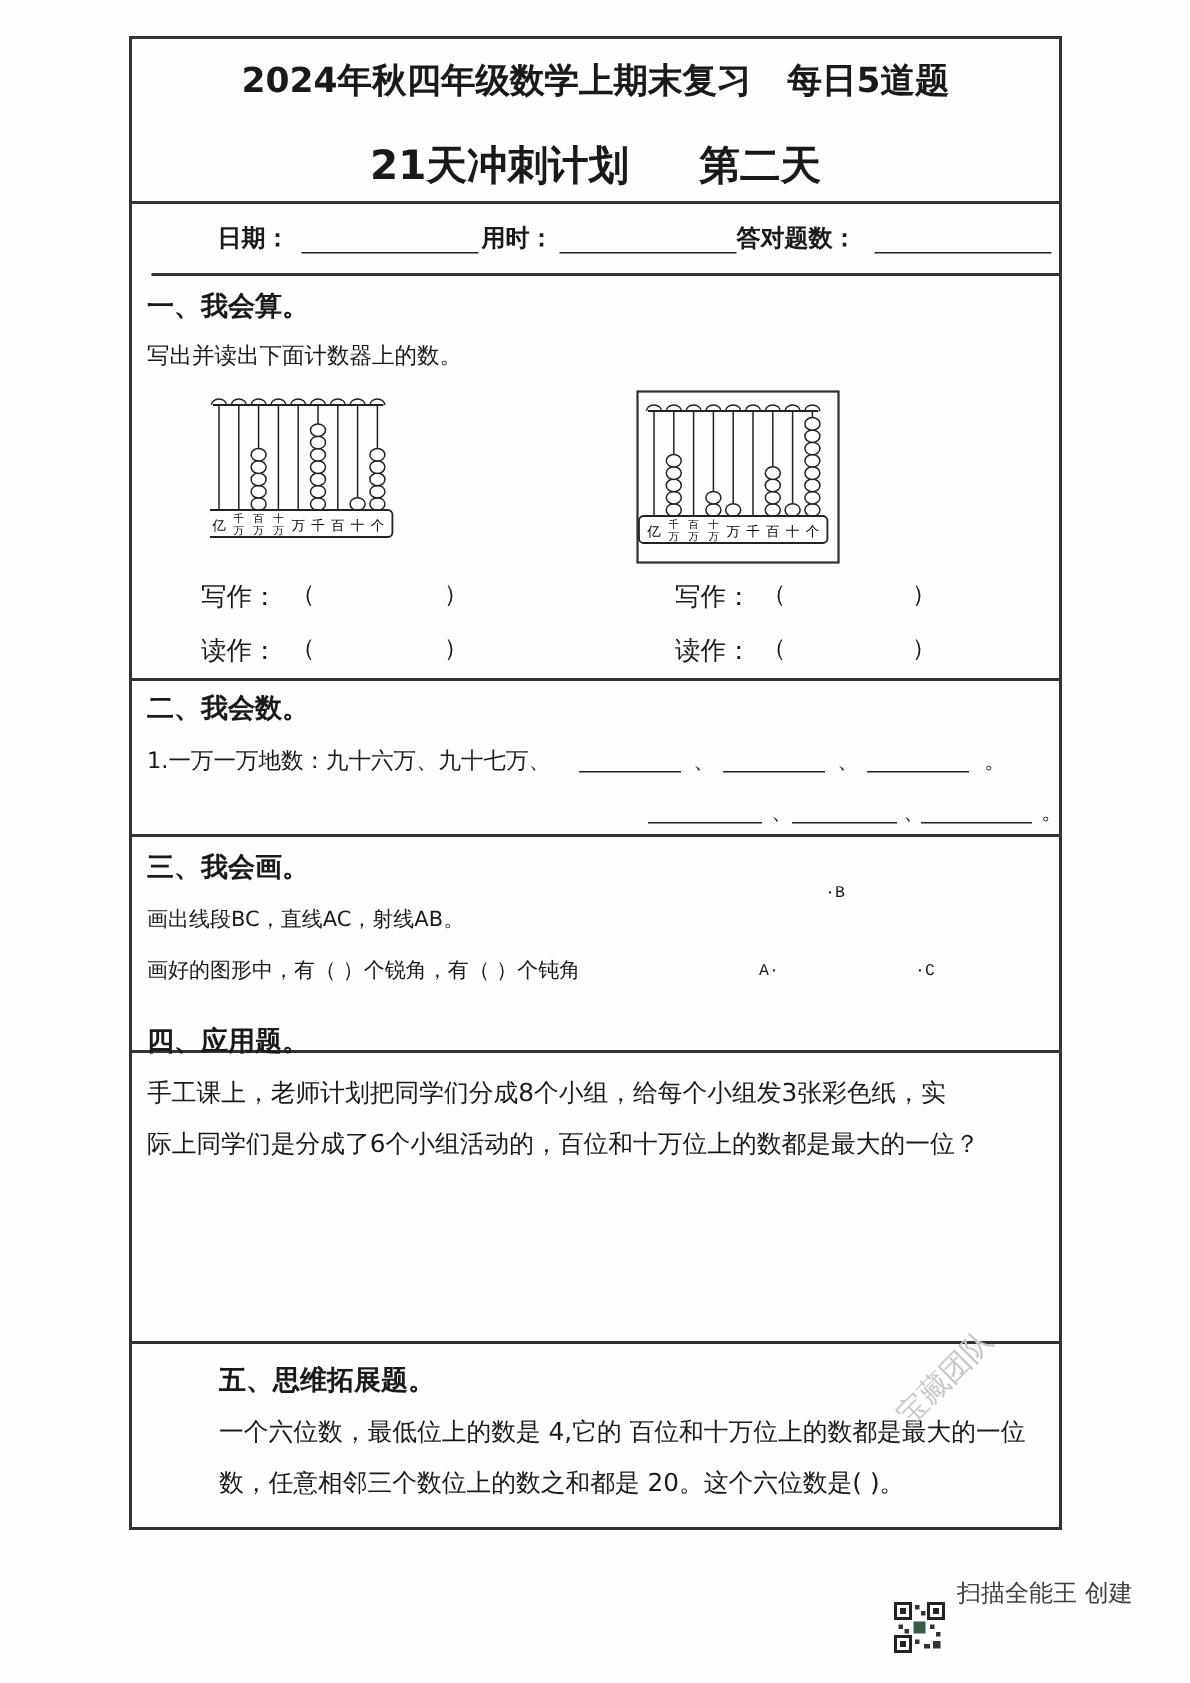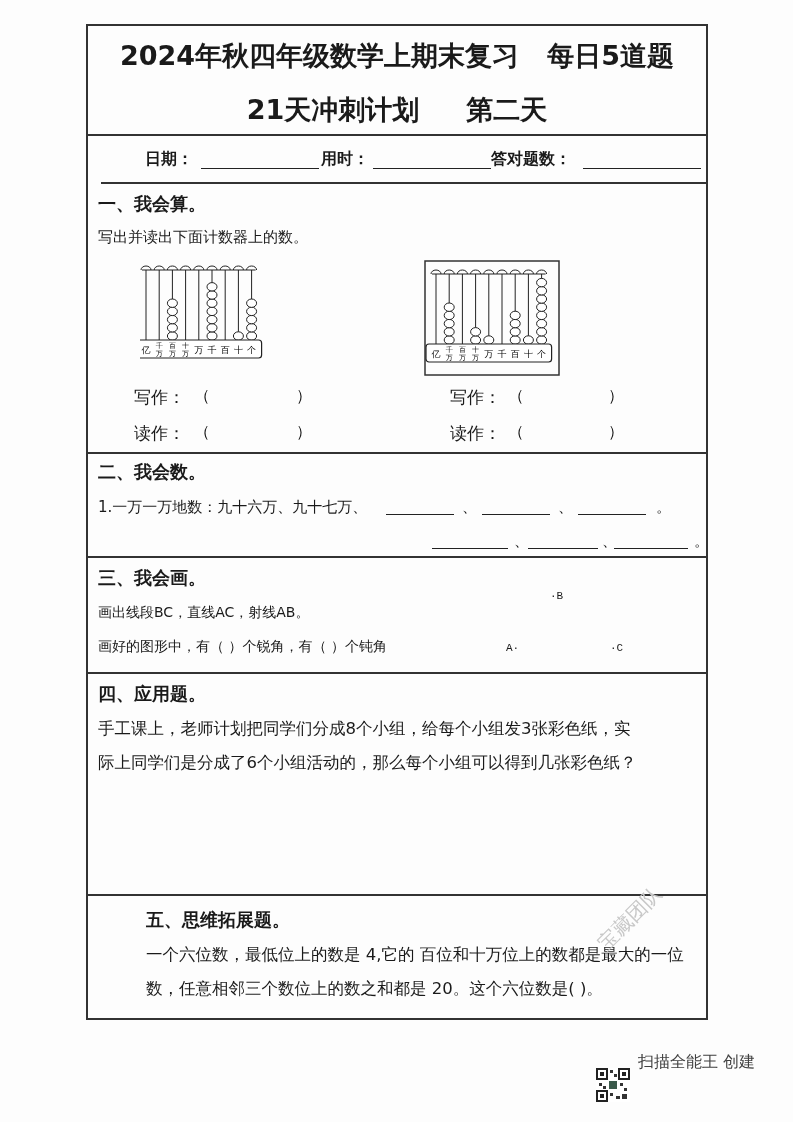--- a/index.html
+++ b/index.html
@@ -5,21 +5,21 @@
   html, body { margin: 0; padding: 0; }
   body {
     width: 793px; height: 1122px; background: #fdfdfd; position: relative;
     font-family: "DejaVu Sans", sans-serif; color: #1a1a1a; overflow: hidden;
   }
   .sheet {
     position: absolute; left: 86px; top: 24px; width: 622px; height: 996px;
     border: 2px solid #333; box-sizing: border-box;
   }
   .row { position: absolute; left: 0; right: 0; border-bottom: 2px solid #333; box-sizing: border-box; }
-  .title1 { position: absolute; left: 0; right: 0; top: 12px; text-align: center; font-size: 27px; font-weight: bold; letter-spacing: 0px; white-space: pre; }
+  .title1 { position: absolute; left: 0; right: 0; top: 12px; text-align: center; font-size: 23px; font-weight: bold; letter-spacing: 0px; white-space: pre; }
   .title2 { position: absolute; left: 0; right: 0; top: 66px; text-align: center; font-size: 27px; font-weight: bold; white-space: pre; }
   .info { top: 110px; height: 48px; margin-left: 13px; }
   .info .field { position: absolute; top: 13px; font-size: 16px; font-weight: bold; }
   .blank { position: absolute; top: 32px; border-bottom: 1.5px solid #222; height: 0; }
   .sec-title { position: absolute; left: 10px; font-size: 18px; font-weight: bold; }
   .txt { position: absolute; font-size: 15px; white-space: nowrap; }
   .txt-lg { position: absolute; font-size: 17px; white-space: nowrap; }
   .abacus { position: absolute; }
   .paren { position: absolute; font-size: 16px; }
   .qr { position: absolute; left: 596px; top: 1068px; width: 34px; height: 34px; }
@@ -186,33 +186,33 @@
     <span class="txt" style="left:568px;top:44px;">。</span>
 
     <div class="blank" style="left:344px;top:94px;width:76px;"></div>
     <span class="txt" style="left:426px;top:78px;">、</span>
     <div class="blank" style="left:440px;top:94px;width:70px;"></div>
     <span class="txt" style="left:514px;top:78px;">、</span>
     <div class="blank" style="left:526px;top:94px;width:74px;"></div>
     <span class="txt" style="left:606px;top:78px;">。</span>
   </div>
 
-  <div class="row" style="top:532px;height:116px;padding-left:36px;">
+  <div class="row" style="top:532px;height:144px;padding-left:36px;">
     <div class="sec-title" style="top:8px;">三、我会画。</div>
     <div class="txt" style="left:10px;top:80px;font-size:14px;">画好的图形中，有（    ）个锐角，有（    ）个钝角</div>
     <div class="txt" style="left:10px;top:46px;font-size:14px;">画出线段BC，直线AC，射线AB。</div>
     <span class="pt" style="left:462px;top:32px;">·B</span>
     <span class="pt" style="left:418px;top:84px;">A·</span>
     <span class="pt" style="left:522px;top:84px;">·C</span>
   </div>
 
   <div class="row" style="top:648px;height:222px;">
     <div class="sec-title" style="top:8px;">四、应用题。</div>
     <div class="txt-lg" style="left:10px;top:44px;font-size:16.5px;">手工课上，老师计划把同学们分成8个小组，给每个小组发3张彩色纸，实</div>
-    <div class="txt-lg" style="left:10px;top:78px;font-size:16.5px;">际上同学们是分成了6个小组活动的，那么每个小组可以得到几张彩色纸？</div>
+    <div class="txt-lg" style="left:10px;top:78px;font-size:16.5px;">际上同学们是分成了6个小组活动的，百位和十万位上的数都是最大的一位？</div>
   </div>
 
   <div style="position:absolute;left:0;right:0;top:870px;height:122px;margin-left:48px;">
     <div class="sec-title" style="top:12px;">五、思维拓展题。</div>
     <div class="txt-lg" style="left:10px;top:48px;font-size:16.5px;">一个六位数，最低位上的数是 4,它的 百位和十万位上的数都是最大的一位</div>
     <div class="txt-lg" style="left:10px;top:82px;font-size:16.5px;">数，任意相邻三个数位上的数之和都是 20。这个六位数是(      )。</div>
   </div>
 </div>
 
 <div class="watermark">宝藏团队</div>

